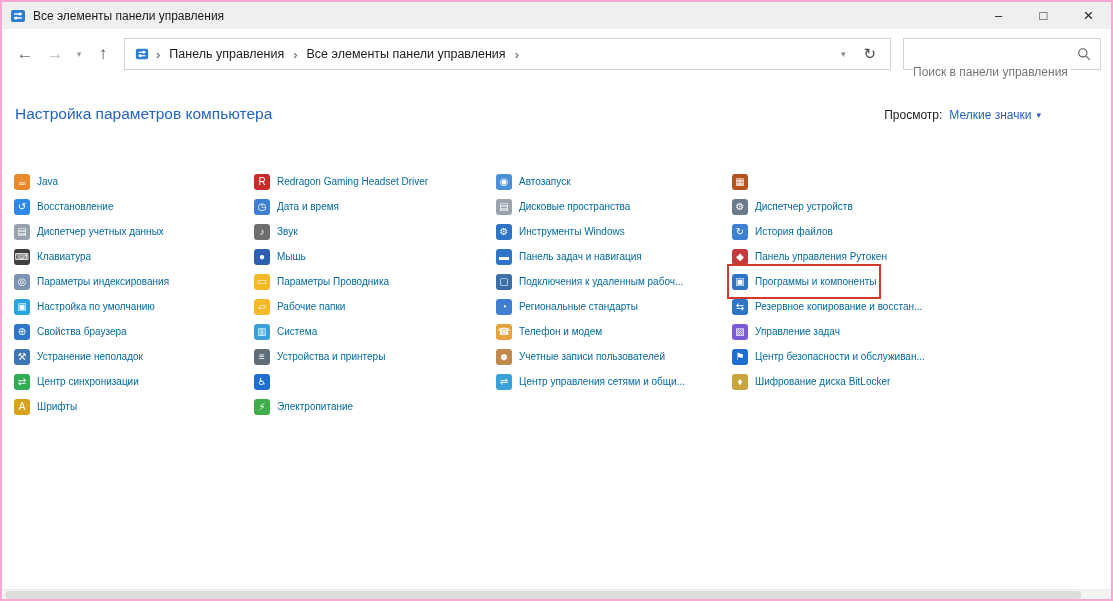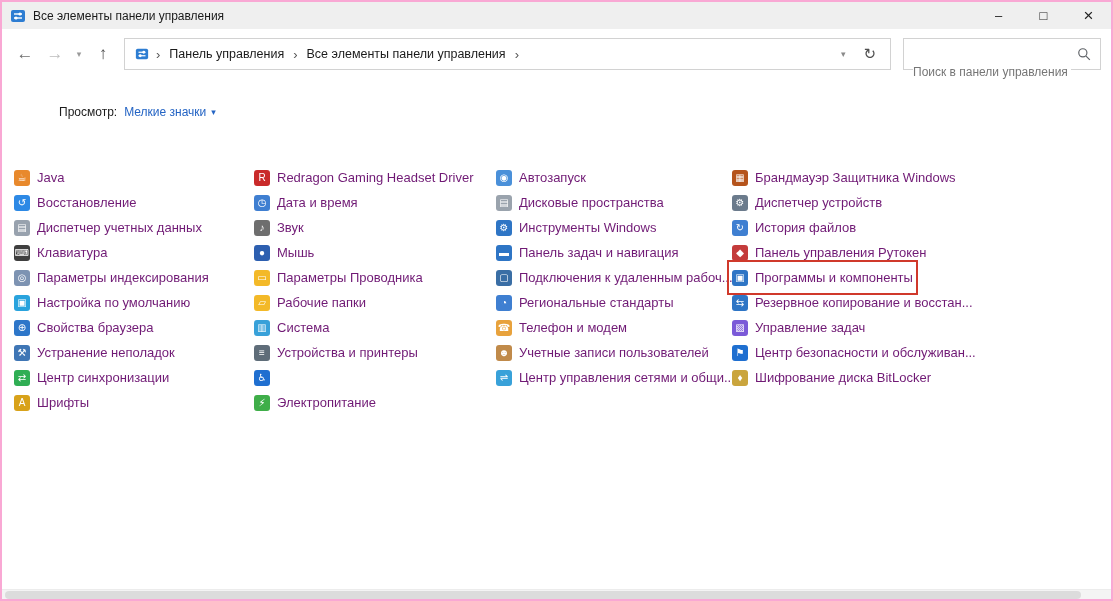--- a/index.html
+++ b/index.html
@@ -129,21 +129,21 @@
     width: 16px; height: 16px;
     border-radius: 3px;
     display: inline-flex;
     align-items: center;
     justify-content: center;
     font-size: 10px;
     line-height: 1;
     color: #fff;
     flex: none;
   }
-  .cp-label { font-size: 13px; color: #701a75; }
+  .cp-label { font-size: 10px; color: #0369a1; }
 
   
   .hscroll {
     position: absolute;
     left: 0; right: 0; bottom: 0;
     height: 10px;
     background: #f4f4f4;
     border-top: 1px solid #ececec;
   }
   .hthumb {
@@ -211,20 +211,21 @@
         <svg width="14" height="14" viewBox="0 0 24 24">
             <circle cx="10" cy="10" r="7" fill="none" stroke="#5f6368" stroke-width="2"></circle>
             <line x1="15.5" y1="15.5" x2="22" y2="22" stroke="#5f6368" stroke-width="2"></line>
           </svg>
       </span>
     </div>
   </div>
 
   <div class="content">
     <div class="content-header">
+      <h1 class="page-title">Настройка параметров компьютера</h1>
       <div class="view-selector">
         <span class="view-label">Просмотр:</span>
         <span class="view-value">
           <span>Мелкие значки</span>
           <span class="view-arrow">▾</span>
         </span>
       </div>
     </div>
 
     <div class="items-grid">
@@ -345,21 +346,20 @@
             <span class="cp-label">Учетные записи пользователей</span>
           </div>
           <div class="cp-item">
             <span class="cp-icon" style="background: rgb(56, 161, 217);">⇌</span>
             <span class="cp-label">Центр управления сетями и общи...</span>
           </div>
         </div>
         <div class="items-col">
           <div class="cp-item">
             <span class="cp-icon" style="background: rgb(181, 84, 28);">▦</span>
-            <span class="cp-label">Брандмауэр Защитника Windows</span>
           </div>
           <div class="cp-item">
             <span class="cp-icon" style="background: rgb(107, 123, 140);">⚙</span>
             <span class="cp-label">Диспетчер устройств</span>
           </div>
           <div class="cp-item">
             <span class="cp-icon" style="background: rgb(63, 127, 209);">↻</span>
             <span class="cp-label">История файлов</span>
           </div>
           <div class="cp-item">

